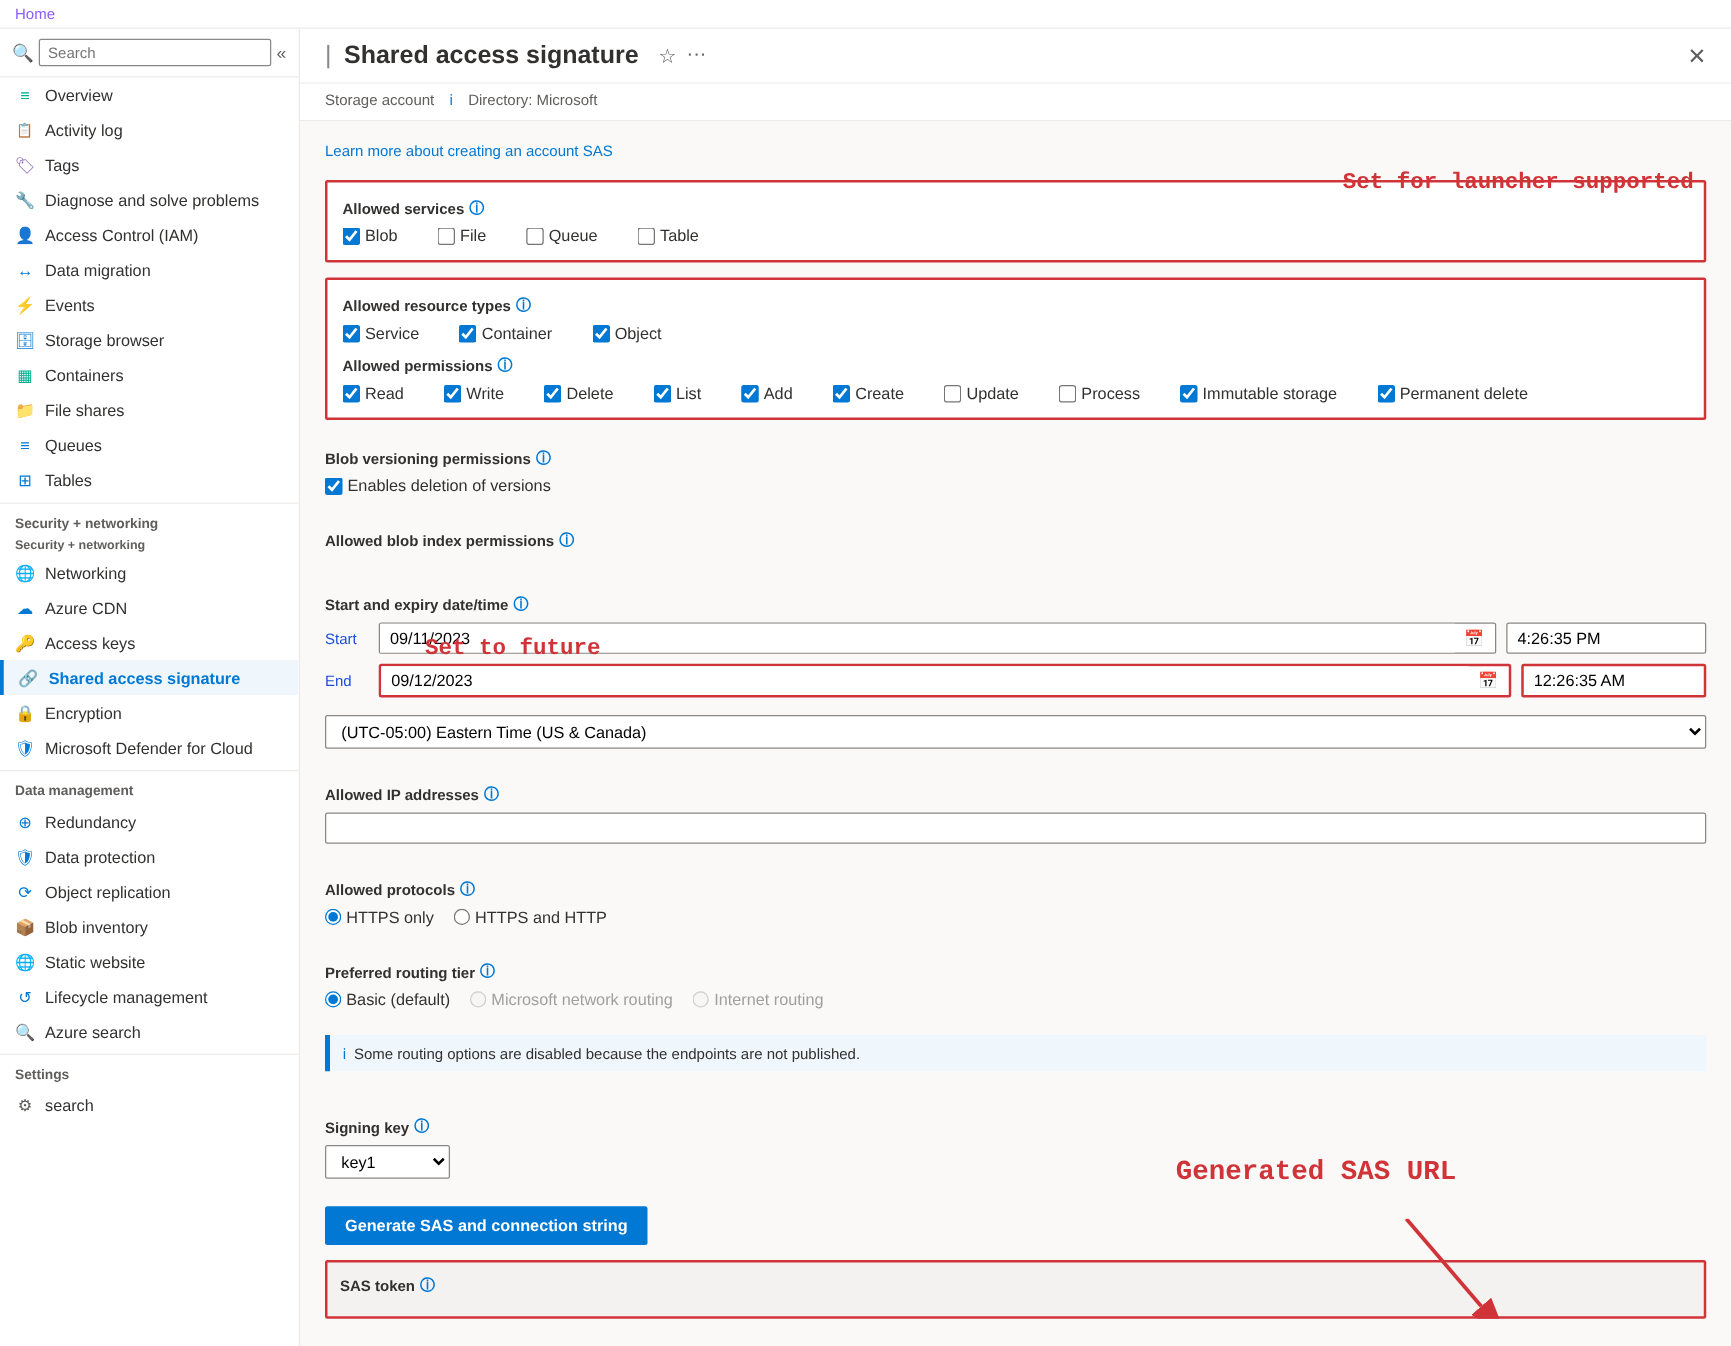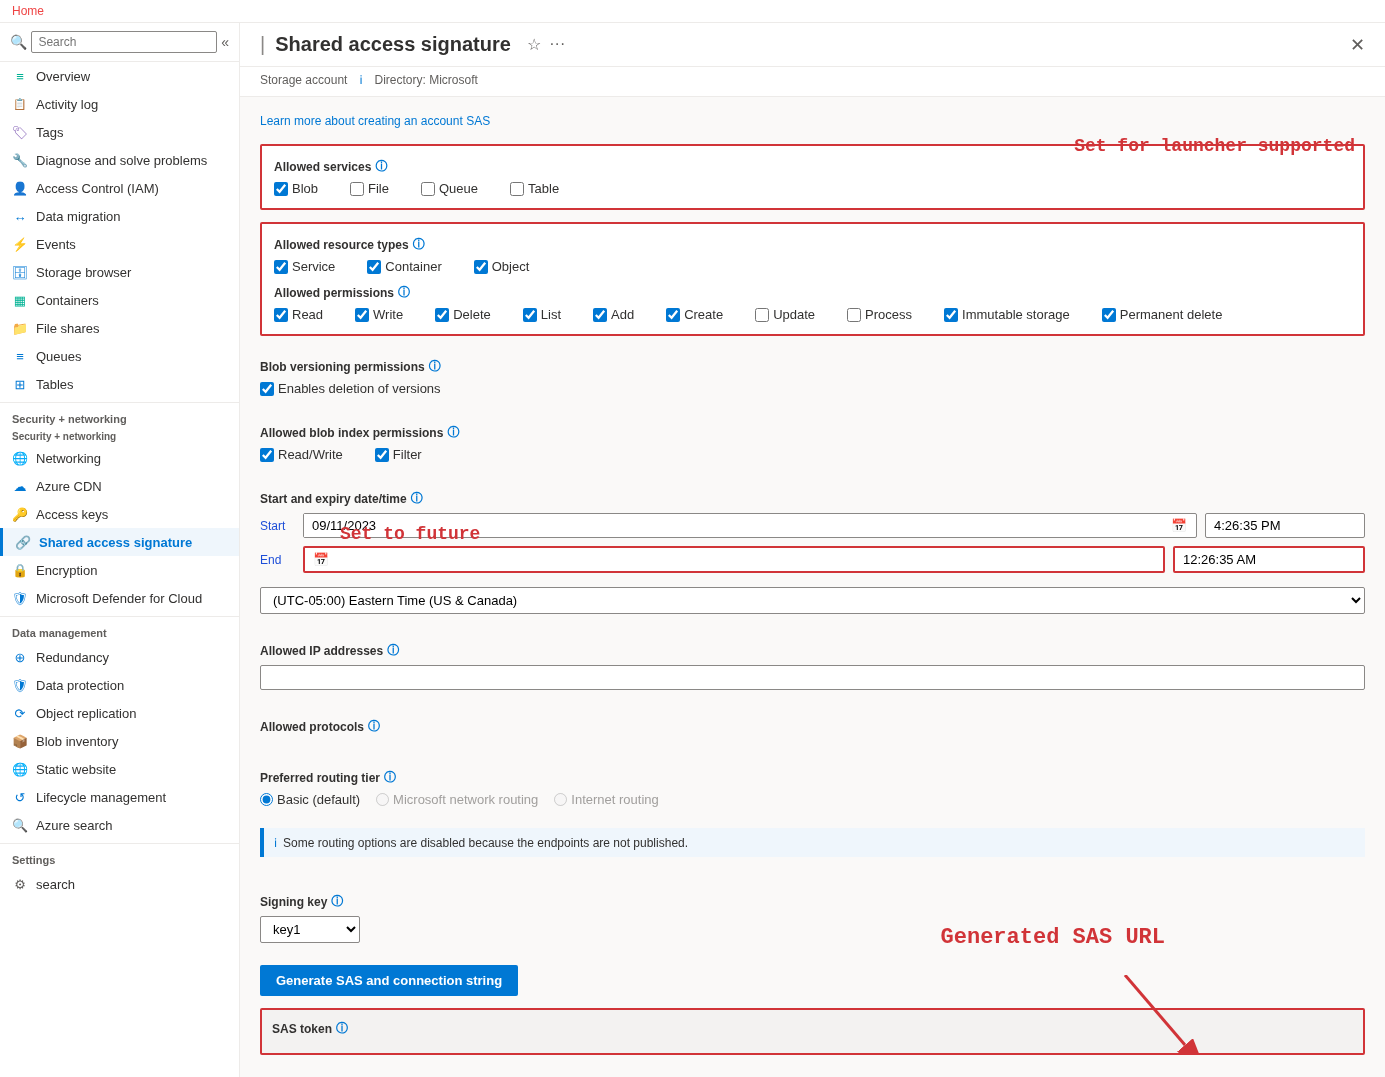--- a/index.html
+++ b/index.html
@@ -74,21 +74,21 @@
     .signing-key-select { border: 1px solid #8a8886; padding: 4px 24px 4px 8px; font-size: 13px; border-radius: 2px; background: #fff; cursor: pointer; }
 
     .sas-token-box { border: 2px solid #d13438; border-radius: 2px; padding: 10px; background: #f3f2f1; margin-top: 8px; }
 
     .info-banner { background: #eff6fc; border-left: 4px solid #0078d4; padding: 6px 10px; font-size: 12px; color: #323130; margin-bottom: 8px; display: flex; align-items: center; gap: 6px; }
   </style>
 </head>
 <body>
 
 <div class="top-bar">
-  <a style="color:#ef4444;text-decoration:none;">Home</a>
+  <a style="color:#8b5cf6;text-decoration:none;">Home</a>
 </div>
 
 <div class="main-layout">
 
   <div class="sidebar">
     <div class="sidebar-search" style="display:flex;align-items:center;gap:4px;">
       <span style="color:#605e5c;font-size:14px;">🔍</span>
       <input type="text" style="border: 1px solid rgb(138, 136, 134); border-radius: 2px; padding: 3px 6px; font-size: 12px; width: 100%;" placeholder="Search">
       <span style="color:#605e5c;cursor:pointer;font-size:14px;">«</span>
     </div>
@@ -342,52 +342,43 @@
           <span>Enables deletion of versions</span>
         </label>
       </div>
 
       
       <div class="section-plain">
         <div class="field-label">
           <span>Allowed blob index permissions</span>
           <span class="info-icon">ⓘ</span>
         </div>
-        <div class="checkbox-group">
-          <label class="checkbox-item">
-            <input type="checkbox" checked="" style="">
-            <span>Read/Write</span>
-          </label>
-          <label class="checkbox-item">
-            <input type="checkbox" checked="" style="">
-            <span>Filter</span>
-          </label>
-        </div>
       </div>
 
       
       <div class="section-plain">
         <div class="field-label">
           <span>Start and expiry date/time</span>
           <span class="info-icon">ⓘ</span>
         </div>
         <div class="date-row">
           <span class="date-label">Start</span>
           <div class="date-input-wrap" style="flex:1;">
             <input type="text" style="border: none; padding: 4px 8px; font-size: 13px; flex: 1 1 0%; outline: none;" value="09/11/2023">
             <span class="cal-icon">📅</span>
           </div>
           <input type="text" class="text-input time-input" style="width: 160px; flex: 0 0 auto;" value="4:26:35 PM">
         </div>
         <div class="date-row" style="position:relative;">
           <span class="date-label">End</span>
           <div class="date-input-wrap date-end-wrap" style="flex:1;">
+            <input type="text" style="border: none; padding: 4px 8px; font-size: 13px; flex: 1 1 0%; outline: none;" value="09/12/2023">
             <span class="cal-icon">📅</span>
           </div>
-          <input type="text" class="text-input time-input time-input-end" style="width: 192px; flex: 0 0 auto;" value="12:26:35 AM">
+          <input type="text" class="text-input time-input time-input-end" style="width: 148px; flex: 0 0 auto;" value="12:26:35 AM">
           <span style="position:absolute;left:80px;top:-22px;color:#d13438;font-size:18px;font-weight:bold;font-family:'Courier New',monospace;">Set to future</span>
         </div>
         <select class="select-input" style="margin-top:6px;">
           <option>(UTC-05:00) Eastern Time (US &amp; Canada)</option>
         </select>
       </div>
 
       
       <div class="section-plain">
         <div class="field-label">
@@ -395,20 +386,30 @@
           <span class="info-icon">ⓘ</span>
         </div>
         <input type="text" class="text-input" style="width: 100%;">
       </div>
 
       
       <div class="section-plain">
         <div class="field-label">
           <span>Allowed protocols</span>
           <span class="info-icon">ⓘ</span>
+        </div>
+        <div class="radio-group">
+          <label class="radio-item">
+            <input type="radio" name="protocol" checked="" style="">
+            <span>HTTPS only</span>
+          </label>
+          <label class="radio-item">
+            <input type="radio" name="protocol" style="">
+            <span>HTTPS and HTTP</span>
+          </label>
         </div>
       </div>
 
       
       <div class="section-plain">
         <div class="field-label">
           <span>Preferred routing tier</span>
           <span class="info-icon">ⓘ</span>
         </div>
         <div class="radio-group" style="margin-bottom:21px;">

